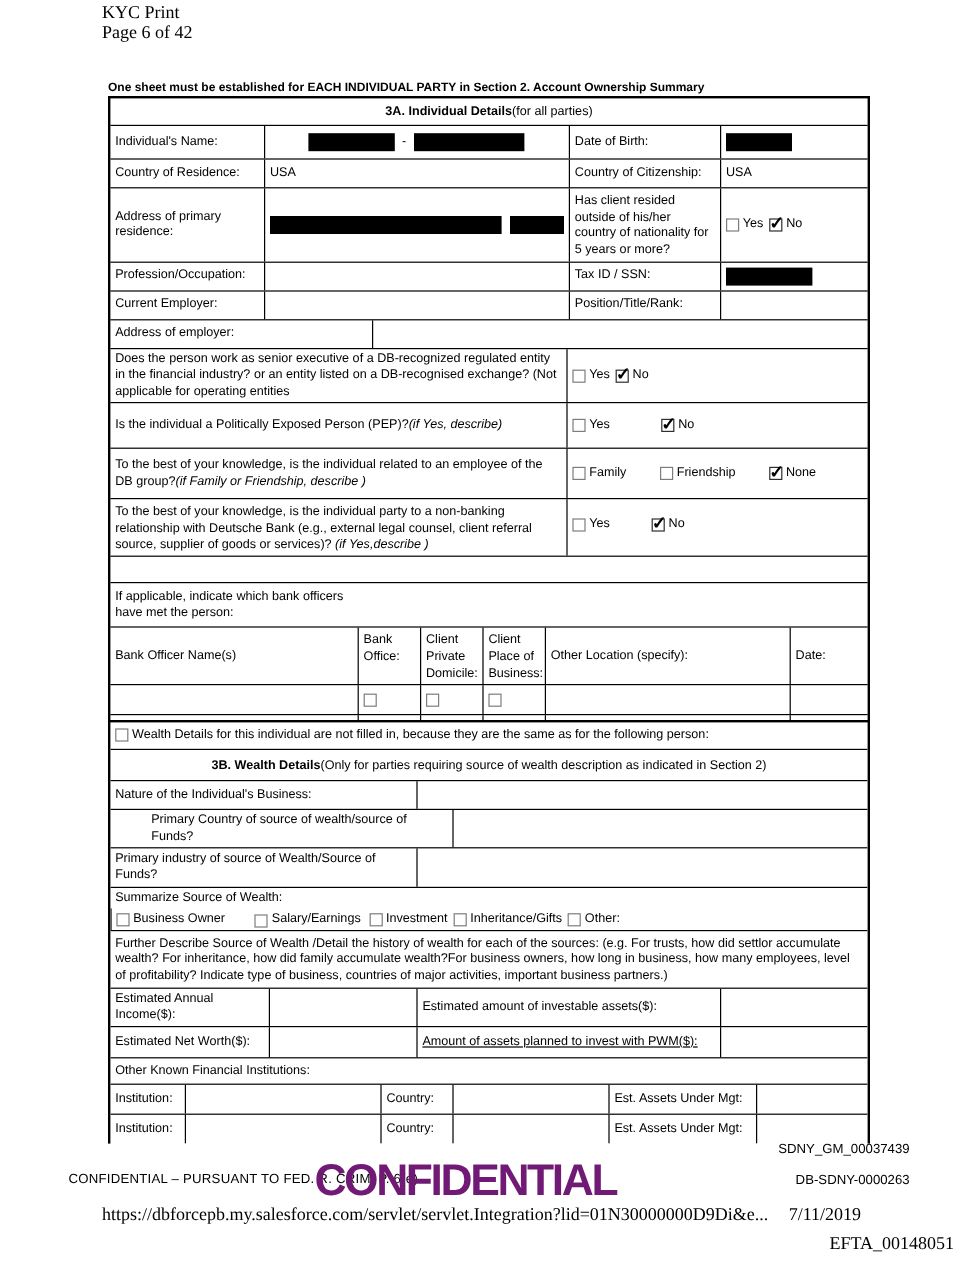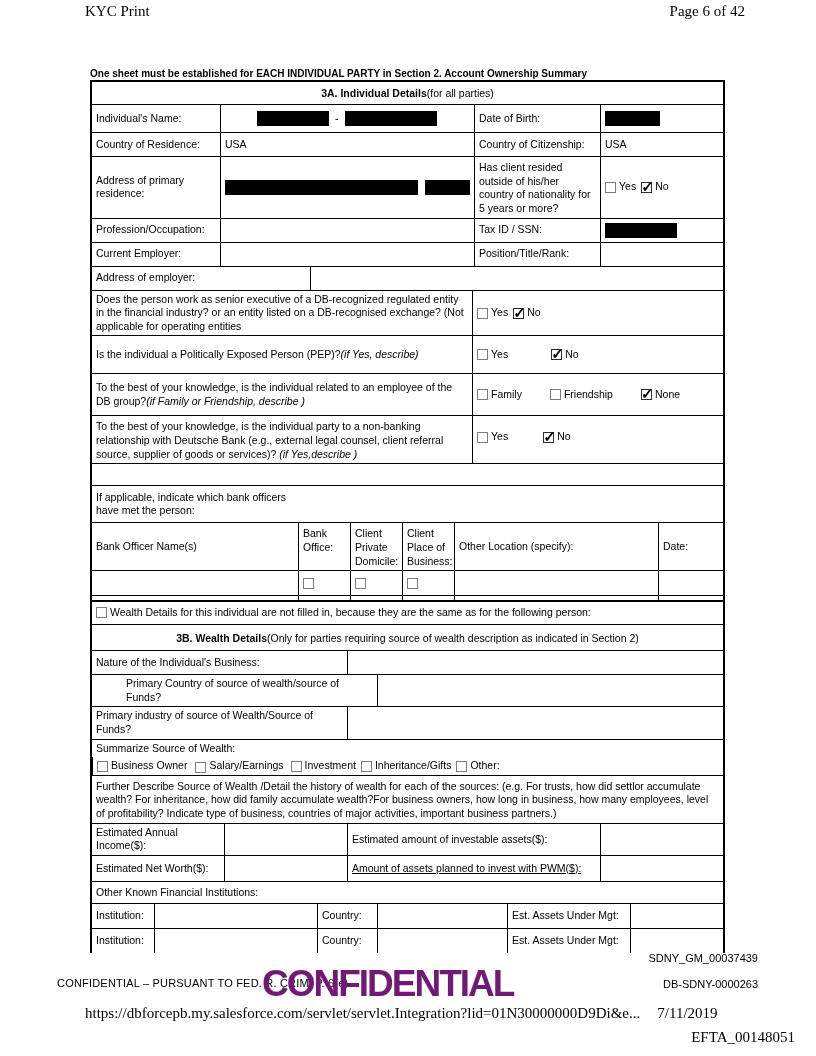--- a/index.html
+++ b/index.html
@@ -5,21 +5,21 @@
   * { margin:0; padding:0; box-sizing:border-box; }
   html,body { background:#e8e8e8; }
   .page {
     position:relative; width:816px; height:1056px; margin:0 auto;
     background:#ffffff; color:#000;
     font-family:"Liberation Sans", sans-serif; overflow:hidden;
   }
   .hdr {
     position:absolute; top:3px; left:85px; width:660px;
     display:flex; justify-content:space-between;
-    font-family:"Liberation Serif", serif; font-size:15px;
+    font-family:"Liberation Serif", serif; font-size:15px;flex-direction:column;
   }
   .instruction {
     position:absolute; left:90px; top:68px;
     font-size:10px; font-weight:bold;
   }
   .tbl { position:absolute; left:90px; width:635px; border:2px solid #000; background:#fff; }
   .t3a { top:80px; }
   .t3b { top:600px; height:353px; border-bottom:none; overflow:hidden; }
   .row { display:flex; border-top:1px solid #000; align-items:stretch; }
   .row.first { border-top:none; }
@@ -297,21 +297,21 @@
       <div class="c grow"></div>
     </div>
 
     <div class="row" style="min-height:26px;flex-direction:column;">
       <div class="c" style="width:255px;">Summarize Source of Wealth:</div>
       <div class="c grow">
         <span class="pair">
             <span class="cb"></span>
             <span class="lbl">Business Owner</span>
           </span>
-        <span class="pair" style="margin-left:8px;align-items:flex-end;">
+        <span class="pair" style="margin-left:25px;align-items:flex-end;">
             <span class="cb"></span>
             <span class="lbl">Salary/Earnings</span>
           </span>
         <span class="pair" style="margin-left:7px;">
             <span class="cb"></span>
             <span class="lbl">Investment</span>
           </span>
         <span class="pair" style="margin-left:5px;">
             <span class="cb"></span>
             <span class="lbl">Inheritance/Gifts</span>

